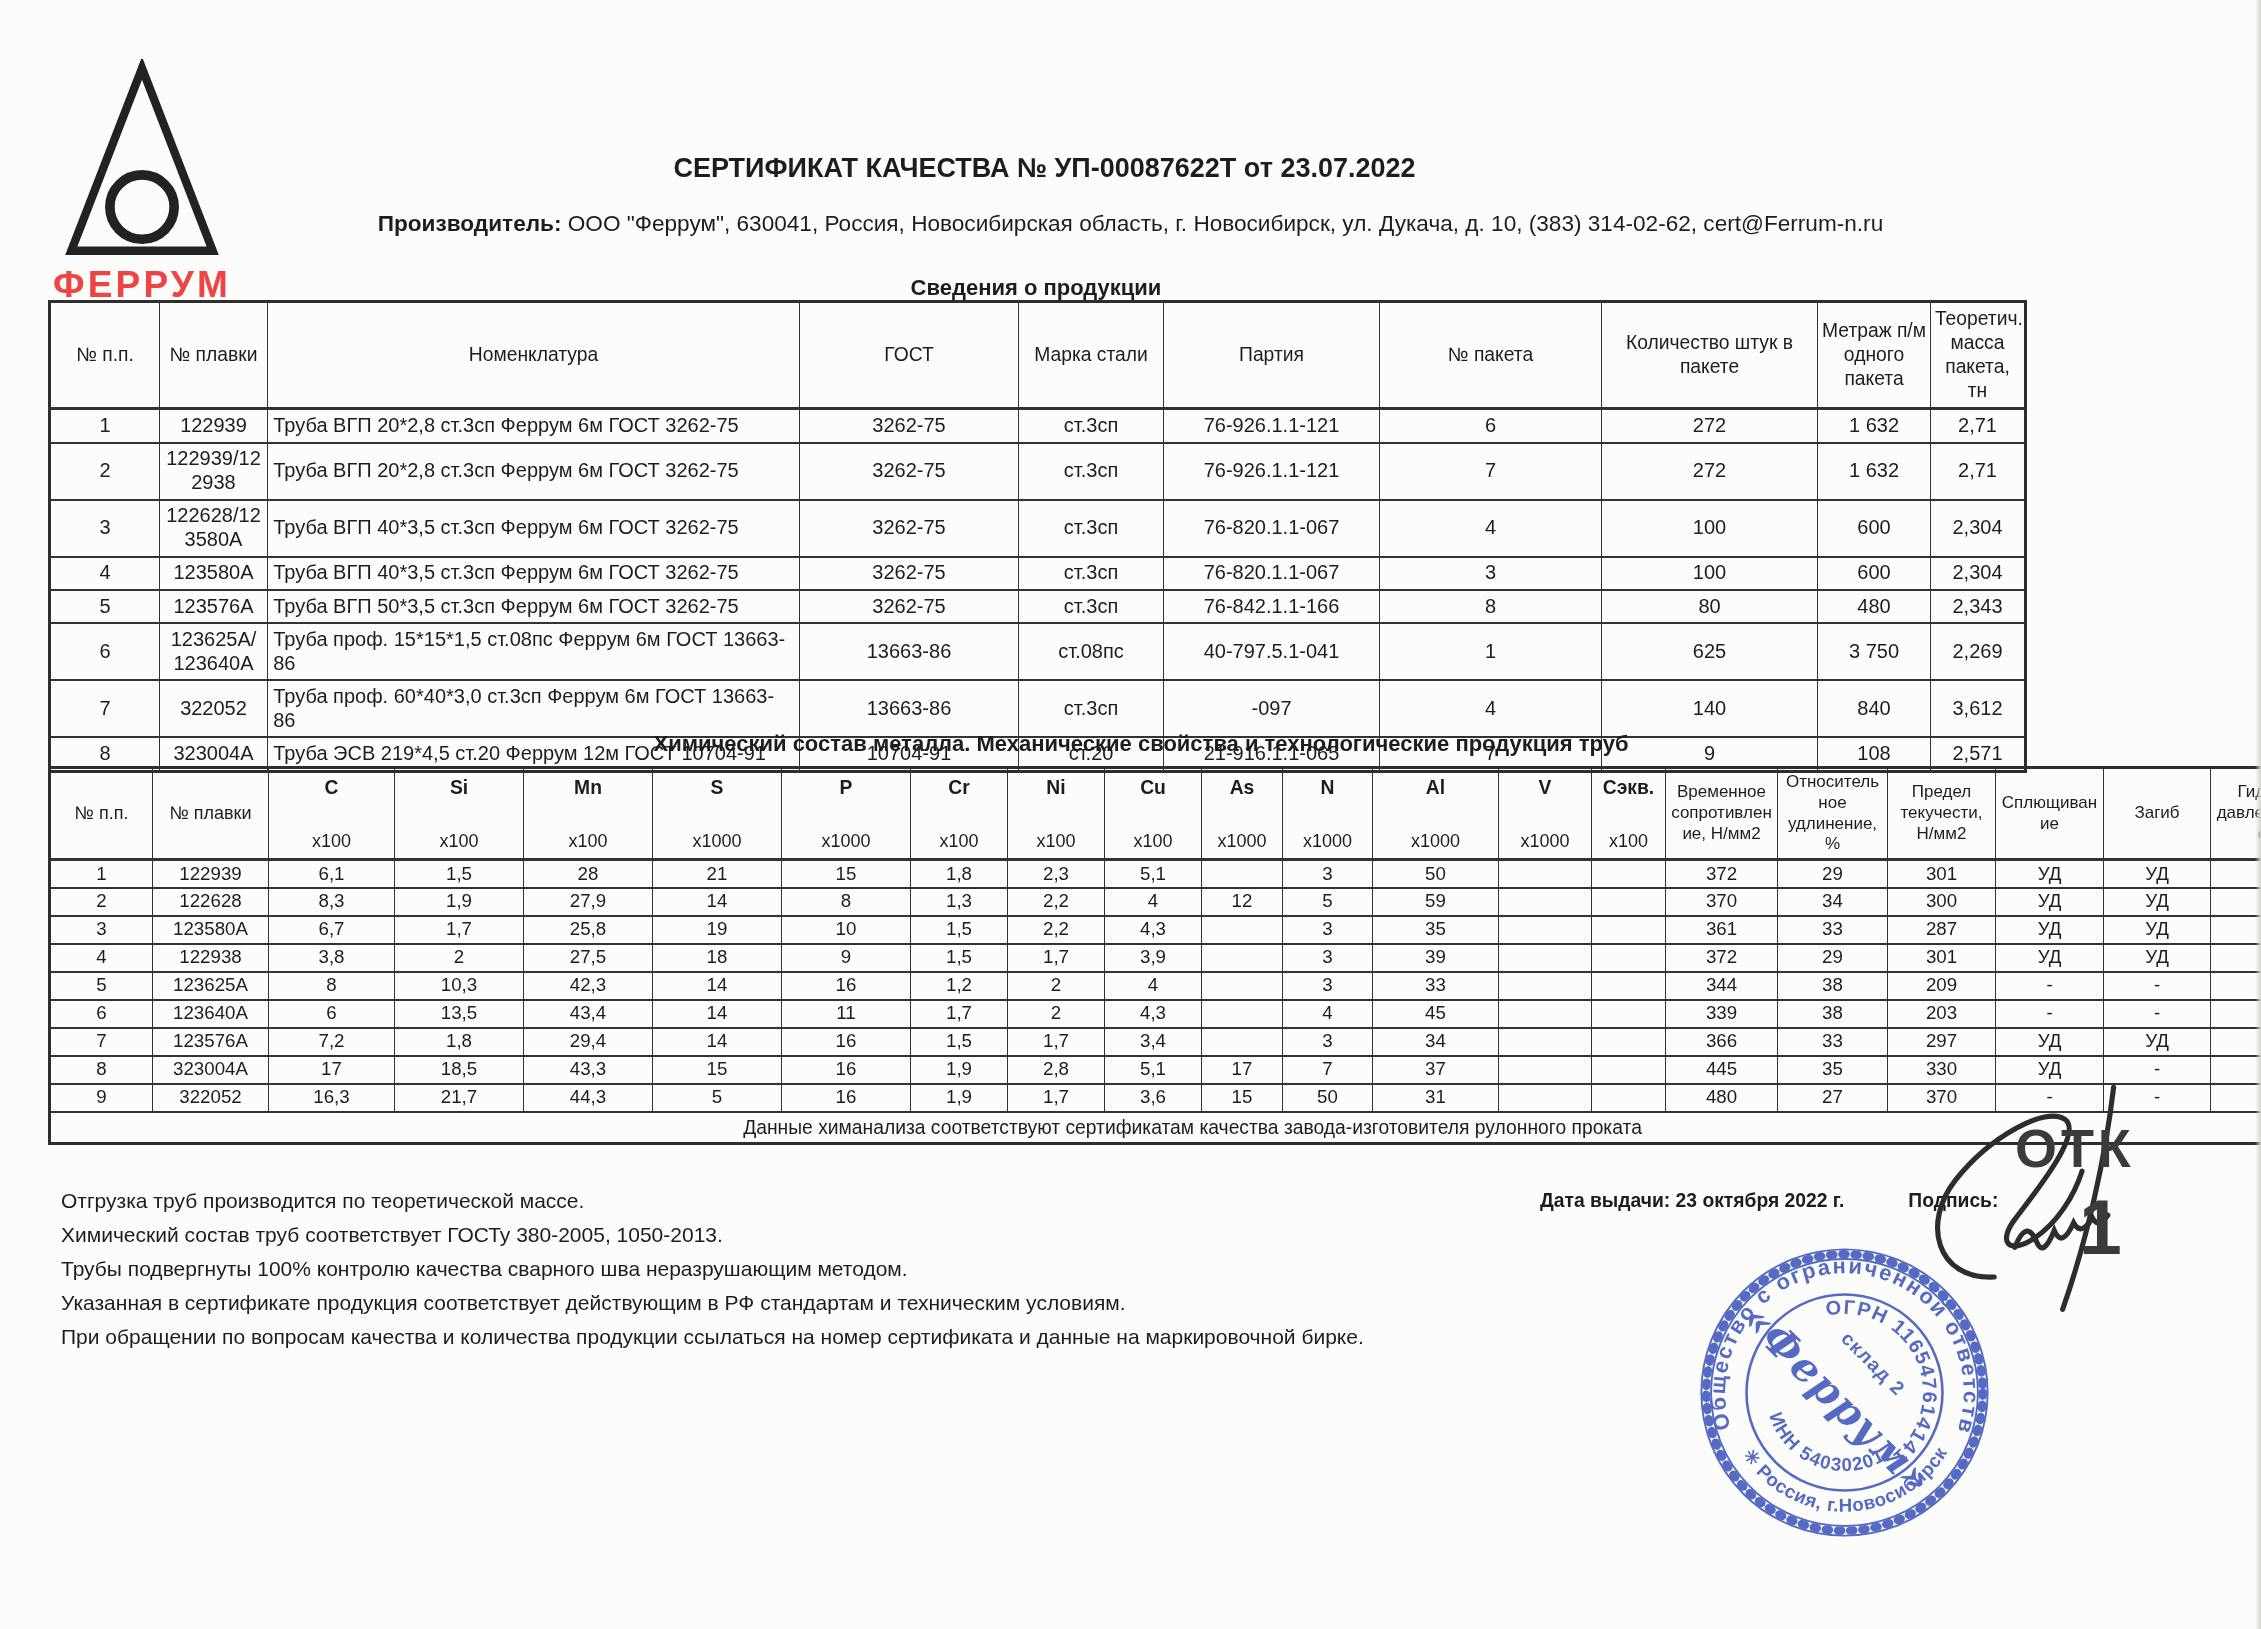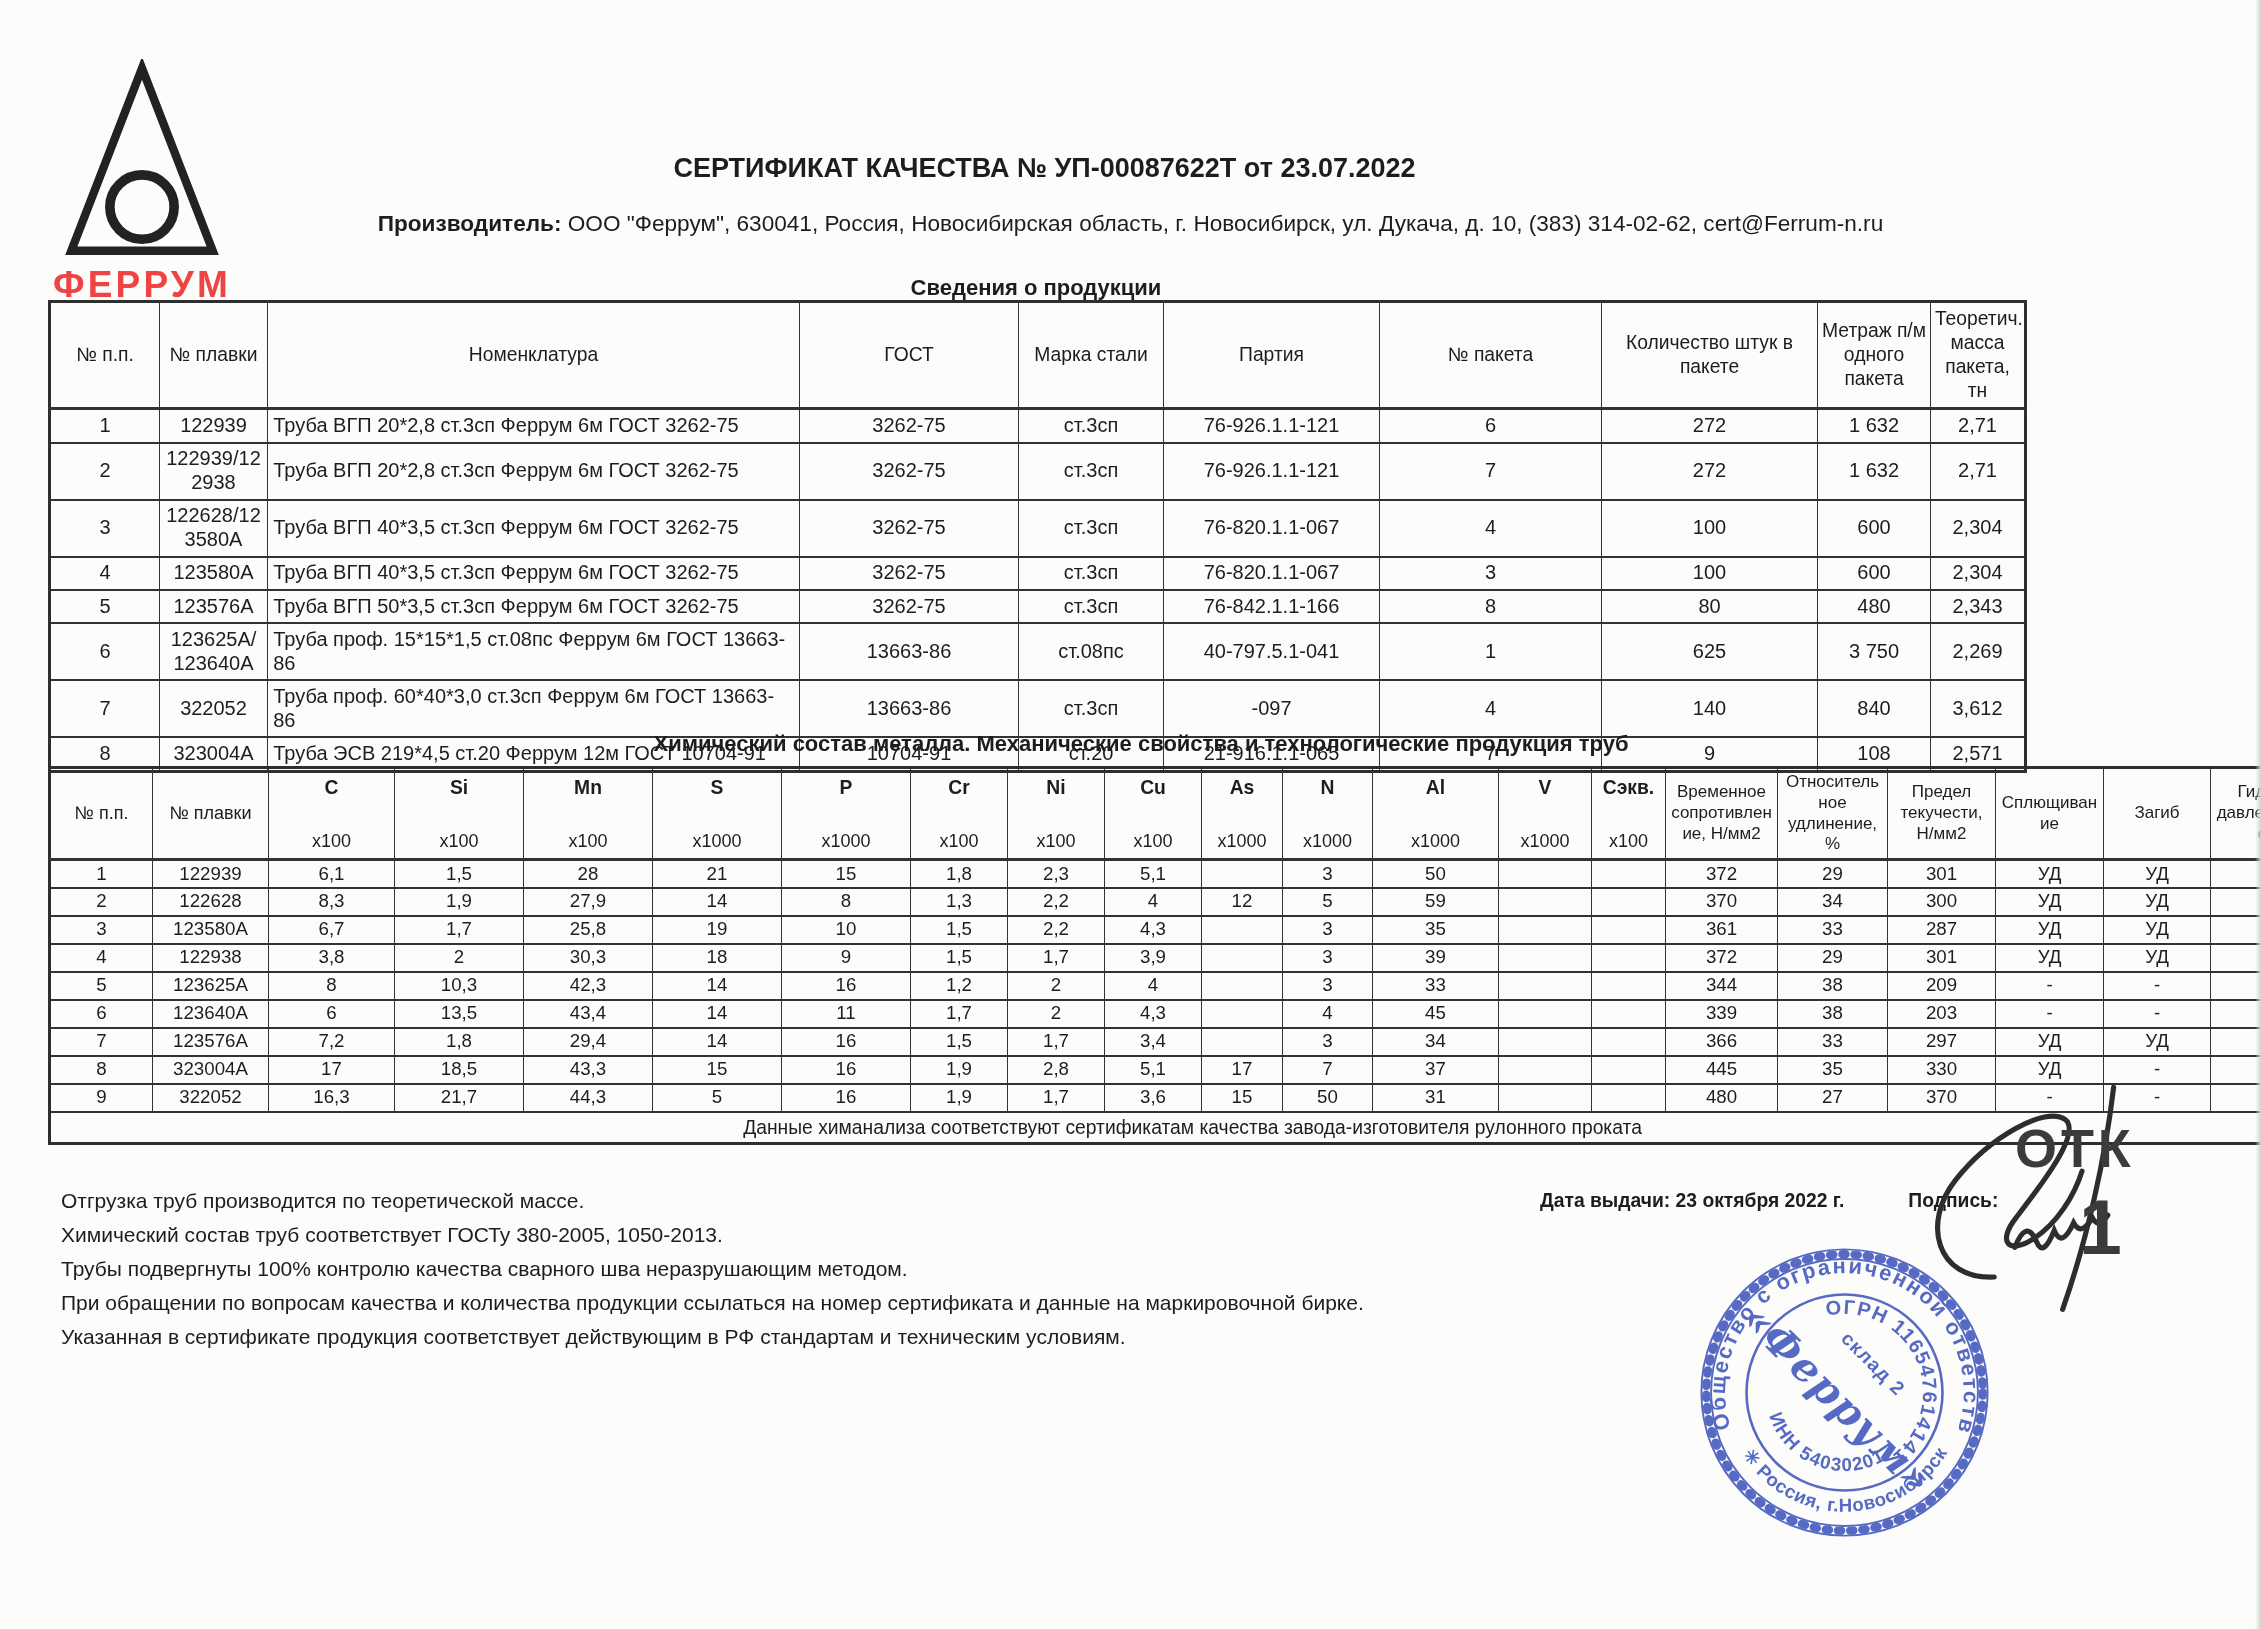--- a/index.html
+++ b/index.html
@@ -402,21 +402,21 @@
           <td>287</td>
           <td>УД</td>
           <td>УД</td>
           <td>УД</td>
         </tr>
         <tr>
           <td>4</td>
           <td>122938</td>
           <td>3,8</td>
           <td>2</td>
-          <td>30,3</td>
+          <td>27,5</td>
           <td>18</td>
           <td>9</td>
           <td>1,5</td>
           <td>1,7</td>
           <td>3,9</td>
           <td></td>
           <td>3</td>
           <td>39</td>
           <td></td>
           <td></td>
@@ -545,22 +545,22 @@
         <tr class="foot">
           <td colspan="21">Данные химанализа соответствуют сертификатам качества завода-изготовителя рулонного проката</td>
         </tr>
       </tbody>
   </table>
 
   <div class="notes" id="notes">
       <div>Отгрузка труб производится по теоретической массе.</div>
       <div>Химический состав труб соответствует ГОСТу 380-2005, 1050-2013.</div>
       <div>Трубы подвергнуты 100% контролю качества сварного шва неразрушающим методом.</div>
+      <div>Указанная в сертификате продукция соответствует действующим в РФ стандартам и техническим условиям.</div>
       <div>При обращении по вопросам качества и количества продукции ссылаться на номер сертификата и данные на маркировочной бирке.</div>
-      <div>Указанная в сертификате продукция соответствует действующим в РФ стандартам и техническим условиям.</div>
     </div>
 
   <div class="issue">
     <span>Дата выдачи: 23 октября 2022 г.</span>
     <span>Подпись:</span>
   </div>
 
   <svg class="sig" width="297" height="239" viewBox="0 0 460 370">
     <g fill="none" stroke="#2d2d2d" stroke-width="8" stroke-linecap="round">
       <path d="M 118,302 C 28,306 6,218 58,152 C 110,86 198,36 228,58 C 254,78 192,158 152,210 C 122,248 140,268 180,242 C 216,218 242,176 254,138"></path>

